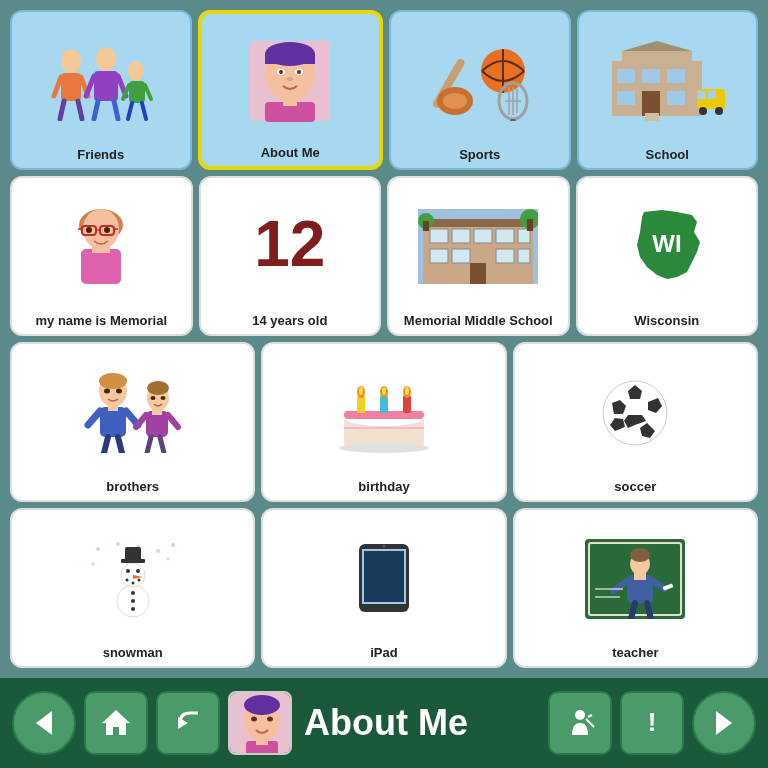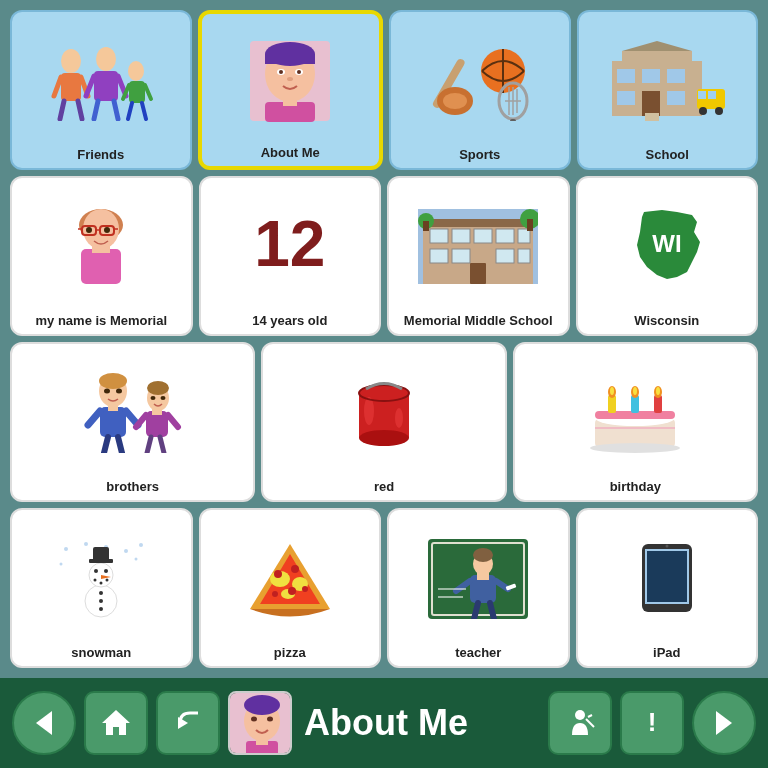--- a/index.html
+++ b/index.html
@@ -362,38 +362,20 @@
           <line x1="68" y1="42" x2="58" y2="54" stroke="#a040a0" stroke-width="6" stroke-linecap="round"></line>
           <line x1="90" y1="42" x2="100" y2="54" stroke="#a040a0" stroke-width="6" stroke-linecap="round"></line>
 
           <line x1="73" y1="64" x2="69" y2="80" stroke="#604080" stroke-width="5" stroke-linecap="round"></line>
           <line x1="82" y1="64" x2="86" y2="80" stroke="#604080" stroke-width="5" stroke-linecap="round"></line>
         </svg>
       </div>
       <div class="cell-label">brothers</div>
     </div>
 
-    <div class="cell">
-      <div class="cell-image">
-        <svg width="80" height="80" viewBox="0 0 80 80">
-
-          <ellipse cx="40" cy="20" rx="25" ry="8" fill="#cc2020"></ellipse>
-          <rect x="15" y="20" width="50" height="45" fill="#cc2020"></rect>
-          <ellipse cx="40" cy="65" rx="25" ry="8" fill="#aa1010"></ellipse>
-
-          <ellipse cx="25" cy="38" rx="5" ry="14" fill="#dd3030"></ellipse>
-          <ellipse cx="55" cy="45" rx="4" ry="10" fill="#dd3030"></ellipse>
-
-          <ellipse cx="40" cy="20" rx="25" ry="8" fill="none" stroke="#881010" stroke-width="2"></ellipse>
-
-          <path d="M22 16 Q40 5 58 16" stroke="#888" stroke-width="3" fill="none"></path>
-        </svg>
-      </div>
-      <div class="cell-label">red</div>
-    </div>
 
     <div class="cell">
       <div class="cell-image">
         <svg width="110" height="80" viewBox="0 0 110 80">
 
           <rect x="15" y="45" width="80" height="30" rx="5" fill="#f0e0d0"></rect>
 
           <ellipse cx="55" cy="45" rx="40" ry="8" fill="white"></ellipse>
 
           <rect x="15" y="38" width="80" height="8" rx="4" fill="#f080a0"></rect>
@@ -410,20 +392,36 @@
           <ellipse cx="55" cy="18" rx="2" ry="4" fill="#f8e040"></ellipse>
           <ellipse cx="78" cy="19" rx="4" ry="6" fill="#f09020"></ellipse>
           <ellipse cx="78" cy="18" rx="2" ry="4" fill="#f8e040"></ellipse>
 
           <ellipse cx="55" cy="75" rx="45" ry="5" fill="#e0e0e0"></ellipse>
         </svg>
       </div>
       <div class="cell-label">birthday</div>
     </div>
 
+    <div class="cell">
+      <div class="cell-image">
+        <svg width="90" height="80" viewBox="0 0 90 80">
+
+          <circle cx="45" cy="40" r="32" fill="white" stroke="#ccc" stroke-width="1"></circle>
+
+          <polygon points="45,12 52,18 50,26 40,26 38,18" fill="#333"></polygon>
+          <polygon points="68,25 72,33 66,40 58,37 58,29" fill="#333"></polygon>
+          <polygon points="65,58 60,65 52,63 50,55 57,50" fill="#333"></polygon>
+          <polygon points="25,58 20,52 25,45 33,46 35,54" fill="#333"></polygon>
+          <polygon points="22,30 30,27 36,33 33,41 24,41" fill="#333"></polygon>
+          <polygon points="45,52 38,55 34,48 38,42 52,42 56,48" fill="#333"></polygon>
+        </svg>
+      </div>
+      <div class="cell-label">soccer</div>
+    </div>
   </div>
 
   <div class="grid-row">
 
     <div class="cell">
       <div class="cell-image">
         <svg width="100" height="80" viewBox="0 0 100 80">
 
           <circle cx="15" cy="10" r="2" fill="#c0d8f0"></circle>
           <circle cx="35" cy="5" r="2" fill="#c0d8f0"></circle>
@@ -450,42 +448,36 @@
           <rect x="42" y="8" width="16" height="14" rx="2" fill="#333"></rect>
 
           <circle cx="50" cy="54" r="2" fill="#333"></circle>
           <circle cx="50" cy="62" r="2" fill="#333"></circle>
           <circle cx="50" cy="70" r="2" fill="#333"></circle>
         </svg>
       </div>
       <div class="cell-label">snowman</div>
     </div>
 
-    <div class="cell">
-      <div class="cell-image">
-        <svg width="100" height="80" viewBox="0 0 100 80">
-
-          <polygon points="50,5 10,70 90,70" fill="#e8a030"></polygon>
-
-          <path d="M10,70 Q50,85 90,70" fill="#c87020"></path>
-
-          <polygon points="50,15 20,65 80,65" fill="#f04020"></polygon>
-
-          <ellipse cx="40" cy="40" rx="10" ry="8" fill="#f0e040"></ellipse>
-          <ellipse cx="60" cy="45" rx="8" ry="7" fill="#f0e040"></ellipse>
-          <ellipse cx="48" cy="55" rx="7" ry="5" fill="#f0e040"></ellipse>
-
-          <circle cx="38" cy="35" r="4" fill="#c02020"></circle>
-          <circle cx="55" cy="30" r="4" fill="#c02020"></circle>
-          <circle cx="52" cy="52" r="4" fill="#c02020"></circle>
-          <circle cx="65" cy="50" r="3" fill="#c02020"></circle>
-          <circle cx="35" cy="55" r="3" fill="#c02020"></circle>
-        </svg>
-      </div>
-      <div class="cell-label">pizza</div>
+
+    <div class="cell">
+      <div class="cell-image">
+        <svg width="80" height="80" viewBox="0 0 80 80">
+
+          <rect x="15" y="5" width="50" height="68" rx="6" fill="#333"></rect>
+          <rect x="18" y="10" width="44" height="55" fill="#a0c8e8"></rect>
+
+          <rect x="20" y="12" width="40" height="51" fill="#1a3a5a"></rect>
+
+          <circle cx="40" cy="78" r="0" fill="#555"></circle>
+
+          <circle cx="40" cy="7" r="1.5" fill="#555"></circle>
+        </svg>
+      </div>
+      <div class="cell-label">iPad</div>
     </div>
 
     <div class="cell">
       <div class="cell-image">
         <svg width="100" height="80" viewBox="0 0 100 80">
 
           <rect x="0" y="0" width="100" height="80" rx="4" fill="#2a6a3a"></rect>
 
           <rect x="4" y="4" width="92" height="72" rx="2" fill="none" stroke="#e0e0d0" stroke-width="2"></rect>
 
@@ -502,37 +494,20 @@
           <rect x="78" y="46" width="10" height="4" rx="1" fill="white" transform="rotate(-20, 83, 48)"></rect>
 
           <line x1="10" y1="50" x2="38" y2="50" stroke="white" stroke-width="1.5" opacity="0.7"></line>
           <line x1="10" y1="58" x2="35" y2="58" stroke="white" stroke-width="1.5" opacity="0.7"></line>
 
           <line x1="50" y1="64" x2="46" y2="80" stroke="#2a3a70" stroke-width="6" stroke-linecap="round"></line>
           <line x1="62" y1="64" x2="66" y2="80" stroke="#2a3a70" stroke-width="6" stroke-linecap="round"></line>
         </svg>
       </div>
       <div class="cell-label">teacher</div>
-    </div>
-
-    <div class="cell">
-      <div class="cell-image">
-        <svg width="80" height="80" viewBox="0 0 80 80">
-
-          <rect x="15" y="5" width="50" height="68" rx="6" fill="#333"></rect>
-          <rect x="18" y="10" width="44" height="55" fill="#a0c8e8"></rect>
-
-          <rect x="20" y="12" width="40" height="51" fill="#1a3a5a"></rect>
-
-          <circle cx="40" cy="78" r="0" fill="#555"></circle>
-
-          <circle cx="40" cy="7" r="1.5" fill="#555"></circle>
-        </svg>
-      </div>
-      <div class="cell-label">iPad</div>
     </div>
   </div>
 
 </div>
 
 <div class="toolbar">
 
   <div class="toolbar-btn">
     <svg viewBox="0 0 32 32" fill="white">
       <polygon points="24,4 8,16 24,28" fill="white"></polygon>

